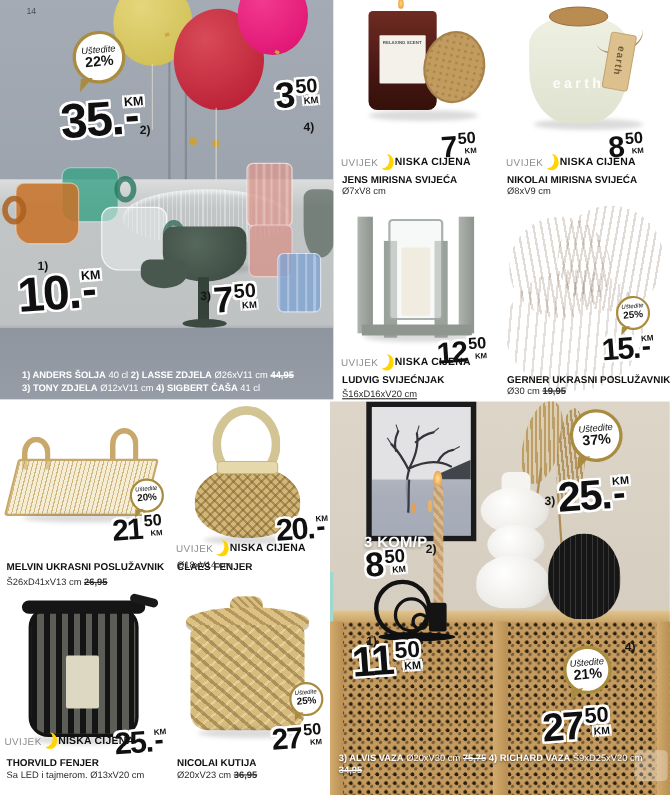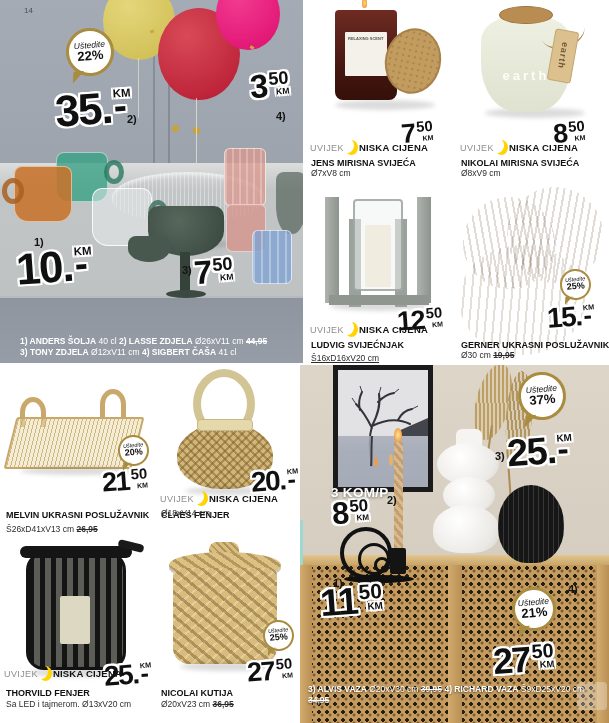--- a/index.html
+++ b/index.html
@@ -397,18 +397,18 @@
     </div>
     <div class="lbl" style="left:268px;top:218px;">4)</div>
     <div class="price dec" style="left:193px;top:280px;font-size:36px;">
       <span class="num">27</span>
       <span class="stack">
           <span class="top">50</span>
           <span class="bot">KM</span>
         </span>
     </div>
     <div class="cap" style="left:8px;top:319px;width:295px;text-shadow:0 1px 2px rgba(0,0,0,.5);">
-      <div><b>3) ALVIS VAZA</b> <span>Ø20xV30 cm</span> <span class="old">39,95</span> <b>4) RICHARD VAZA</b> <span>Š9xD25xV20 cm</span> <span class="old">34,95</span></div>
+      <div><b>3) ALVIS VAZA</b> <span>Ø20xV30 cm</span> <span class="old">75,75</span> <b>4) RICHARD VAZA</b> <span>Š9xD25xV20 cm</span> <span class="old">34,95</span></div>
     </div>
     <div class="abs" style="left:277px;top:317px;width:30px;height:28px;border-radius:4px;background:rgba(255,255,255,.3);"></div>
   </div>
 
 </div>
 
 </body></html>

